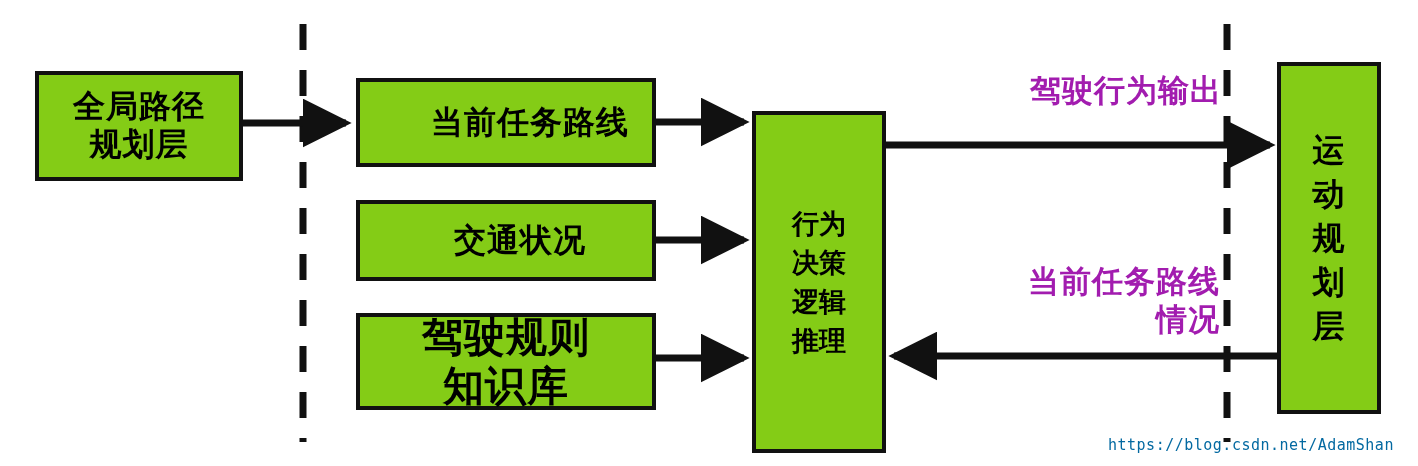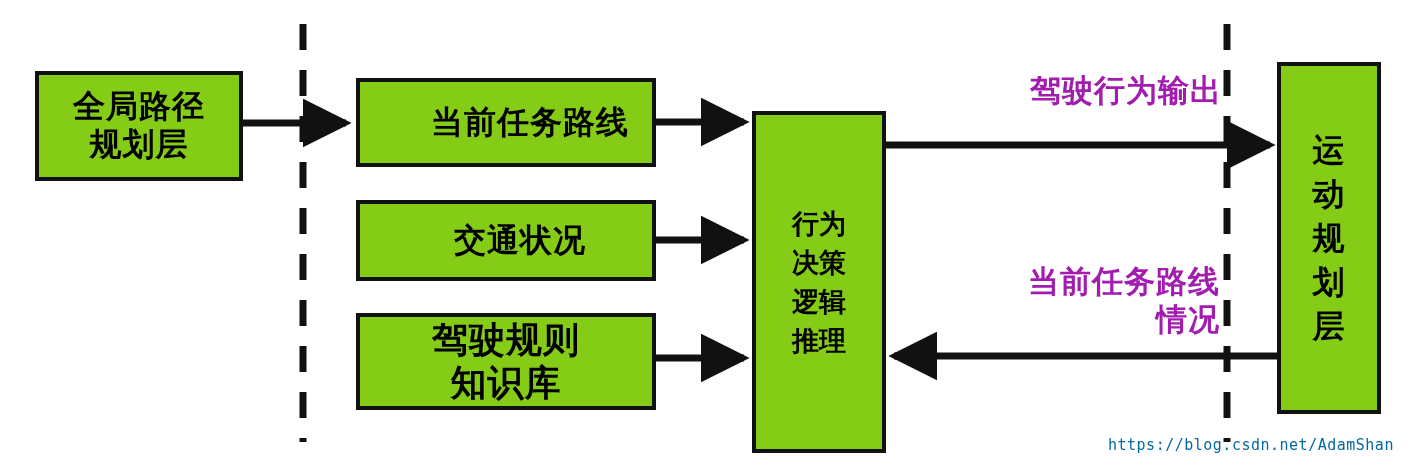--- a/index.html
+++ b/index.html
@@ -52,21 +52,21 @@
     font-size: 32px;
     padding-left: 48px;
   }
   #node-traffic {
     left: 356px; top: 200px; width: 300px; height: 81px;
     font-size: 32px;
     padding-left: 28px;
   }
   #node-driving-rules {
     left: 356px; top: 313px; width: 300px; height: 97px;
-    font-size: 36px;
+    font-size: 41px;
   }
   #node-behavior-decision {
     left: 752px; top: 69px; width: 134px; height: 342px;
     font-size: 27px;
     margin-top: 42px;
   }
   #node-behavior-decision .node-text {
     line-height: 1.45;
     letter-spacing: 0px;
   }

